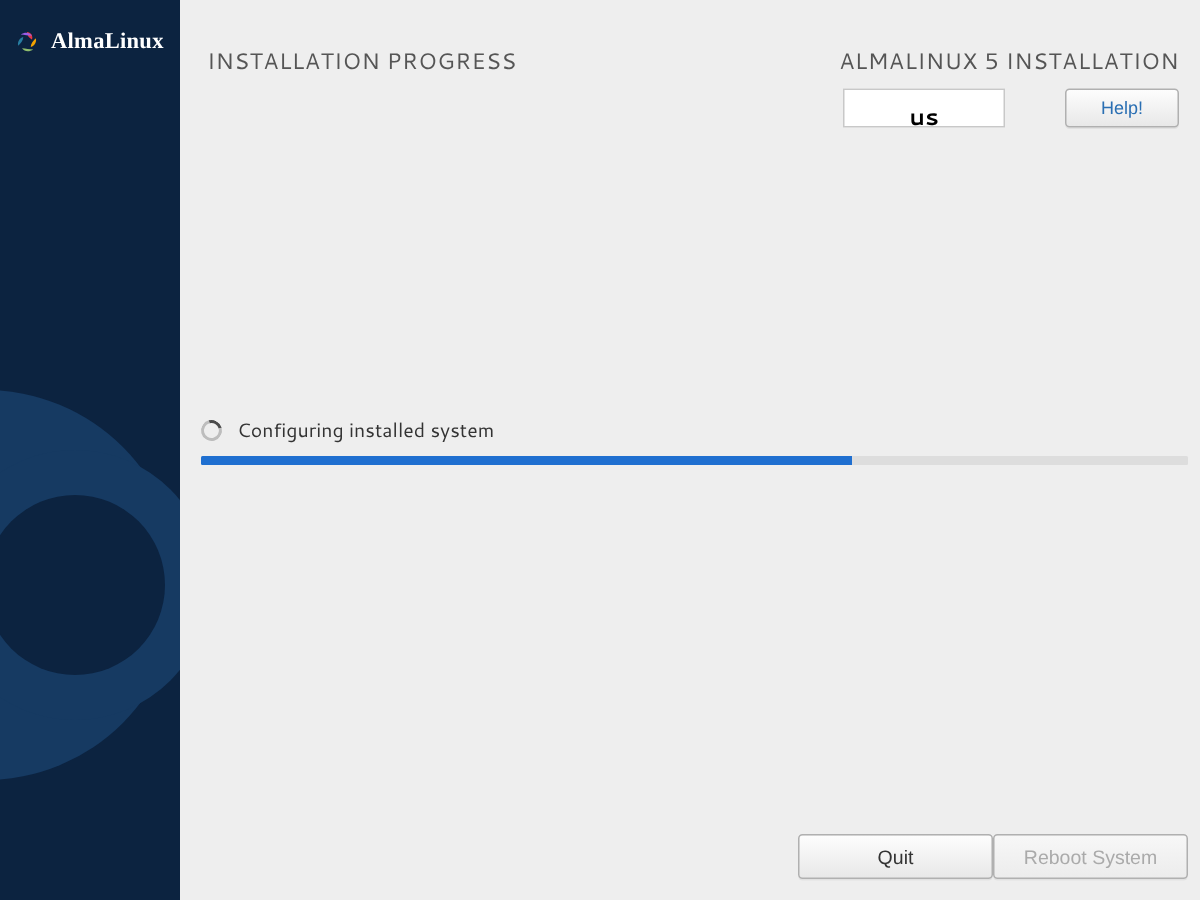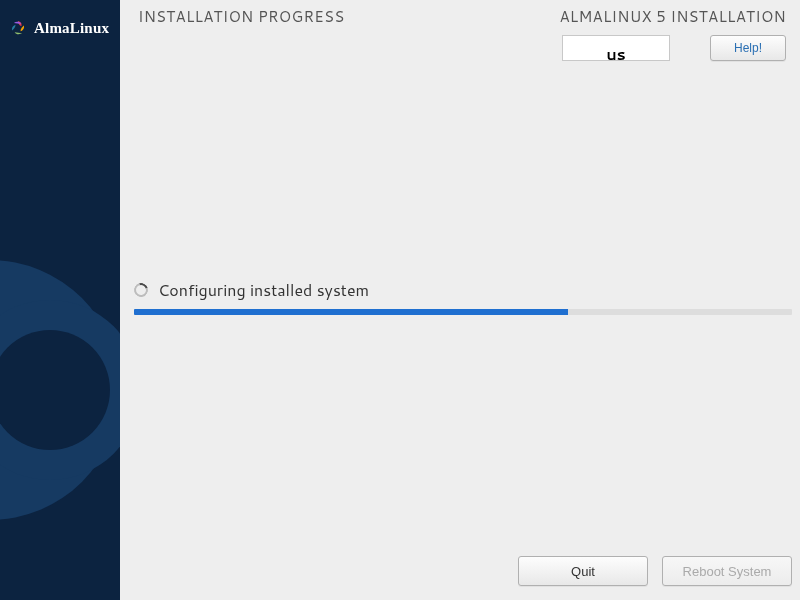--- a/index.html
+++ b/index.html
@@ -23,21 +23,21 @@
     position: absolute; border-radius: 50%;
   }
   .swirl.a { width: 260px; height: 260px; background: #163a62; left: -140px; top: 260px; }
   .swirl.b { width: 180px; height: 180px; background: #163a62; left: -40px; top: 300px; }
   .swirl.c { width: 120px; height: 120px; background: #0c2340; left: -10px; top: 330px; }
 
   
   .main { flex: 1; position: relative; padding: 0 8px; }
   .header {
     display: flex; justify-content: space-between; align-items: flex-start;
-    padding: 6px 6px 0 10px;
+    padding: 30px 6px 0 10px;
   }
   .page-title { font-size: 15px; font-weight: 500; color: #555; letter-spacing: 0.3px; }
   .header-right { text-align: right; }
   .install-title { font-size: 15px; color: #555; letter-spacing: 0.3px; }
   .header-controls { display: flex; gap: 40px; align-items: center; margin-top: 8px; justify-content: flex-end; }
 
   .kb-indicator {
     background: #ffffff; border: 1px solid #c8c8c8; height: 26px; width: 108px;
     display: flex; align-items: center; gap: 6px; padding: 0 6px; font-size: 16px; font-weight: 700; flex-direction: column;
   }
@@ -60,31 +60,31 @@
   
   .progress-area {
     position: absolute; left: 14px; right: 8px; top: 278px;
   }
   .status-row { display: flex; align-items: center; gap: 10px; margin-bottom: 8px; }
   .spinner {
     width: 14px; height: 14px; border: 2px solid #bdbdbd; border-top-color: #4a4a4a;
     border-radius: 50%;
     transform: rotate(30deg);
   }
-  .status-text { font-size: 16px; color: #333; }
+  .status-text { font-size: 13px; color: #333; }
 
   .progress-bar {
     width: 100%; height: 6px; background: #dddddd; border-radius: 1px; overflow: hidden;
   }
   .progress-fill { height: 100%; background: #1f6fd0; width: 0%; }
 
   
   .footer {
     position: absolute; left: 0; right: 8px; bottom: 14px;
-    display: flex; justify-content: flex-end; gap: 14px; padding-right: 0;
+    display: flex; justify-content: flex-end; padding-right: 0;
   }
   .footer .btn { height: 30px; width: 130px; font-size: 13px; }
 </style>
 </head>
 <body>
 
 <div class="sidebar">
   <div class="swirl a"></div>
   <div class="swirl b"></div>
   <div class="swirl c"></div>

